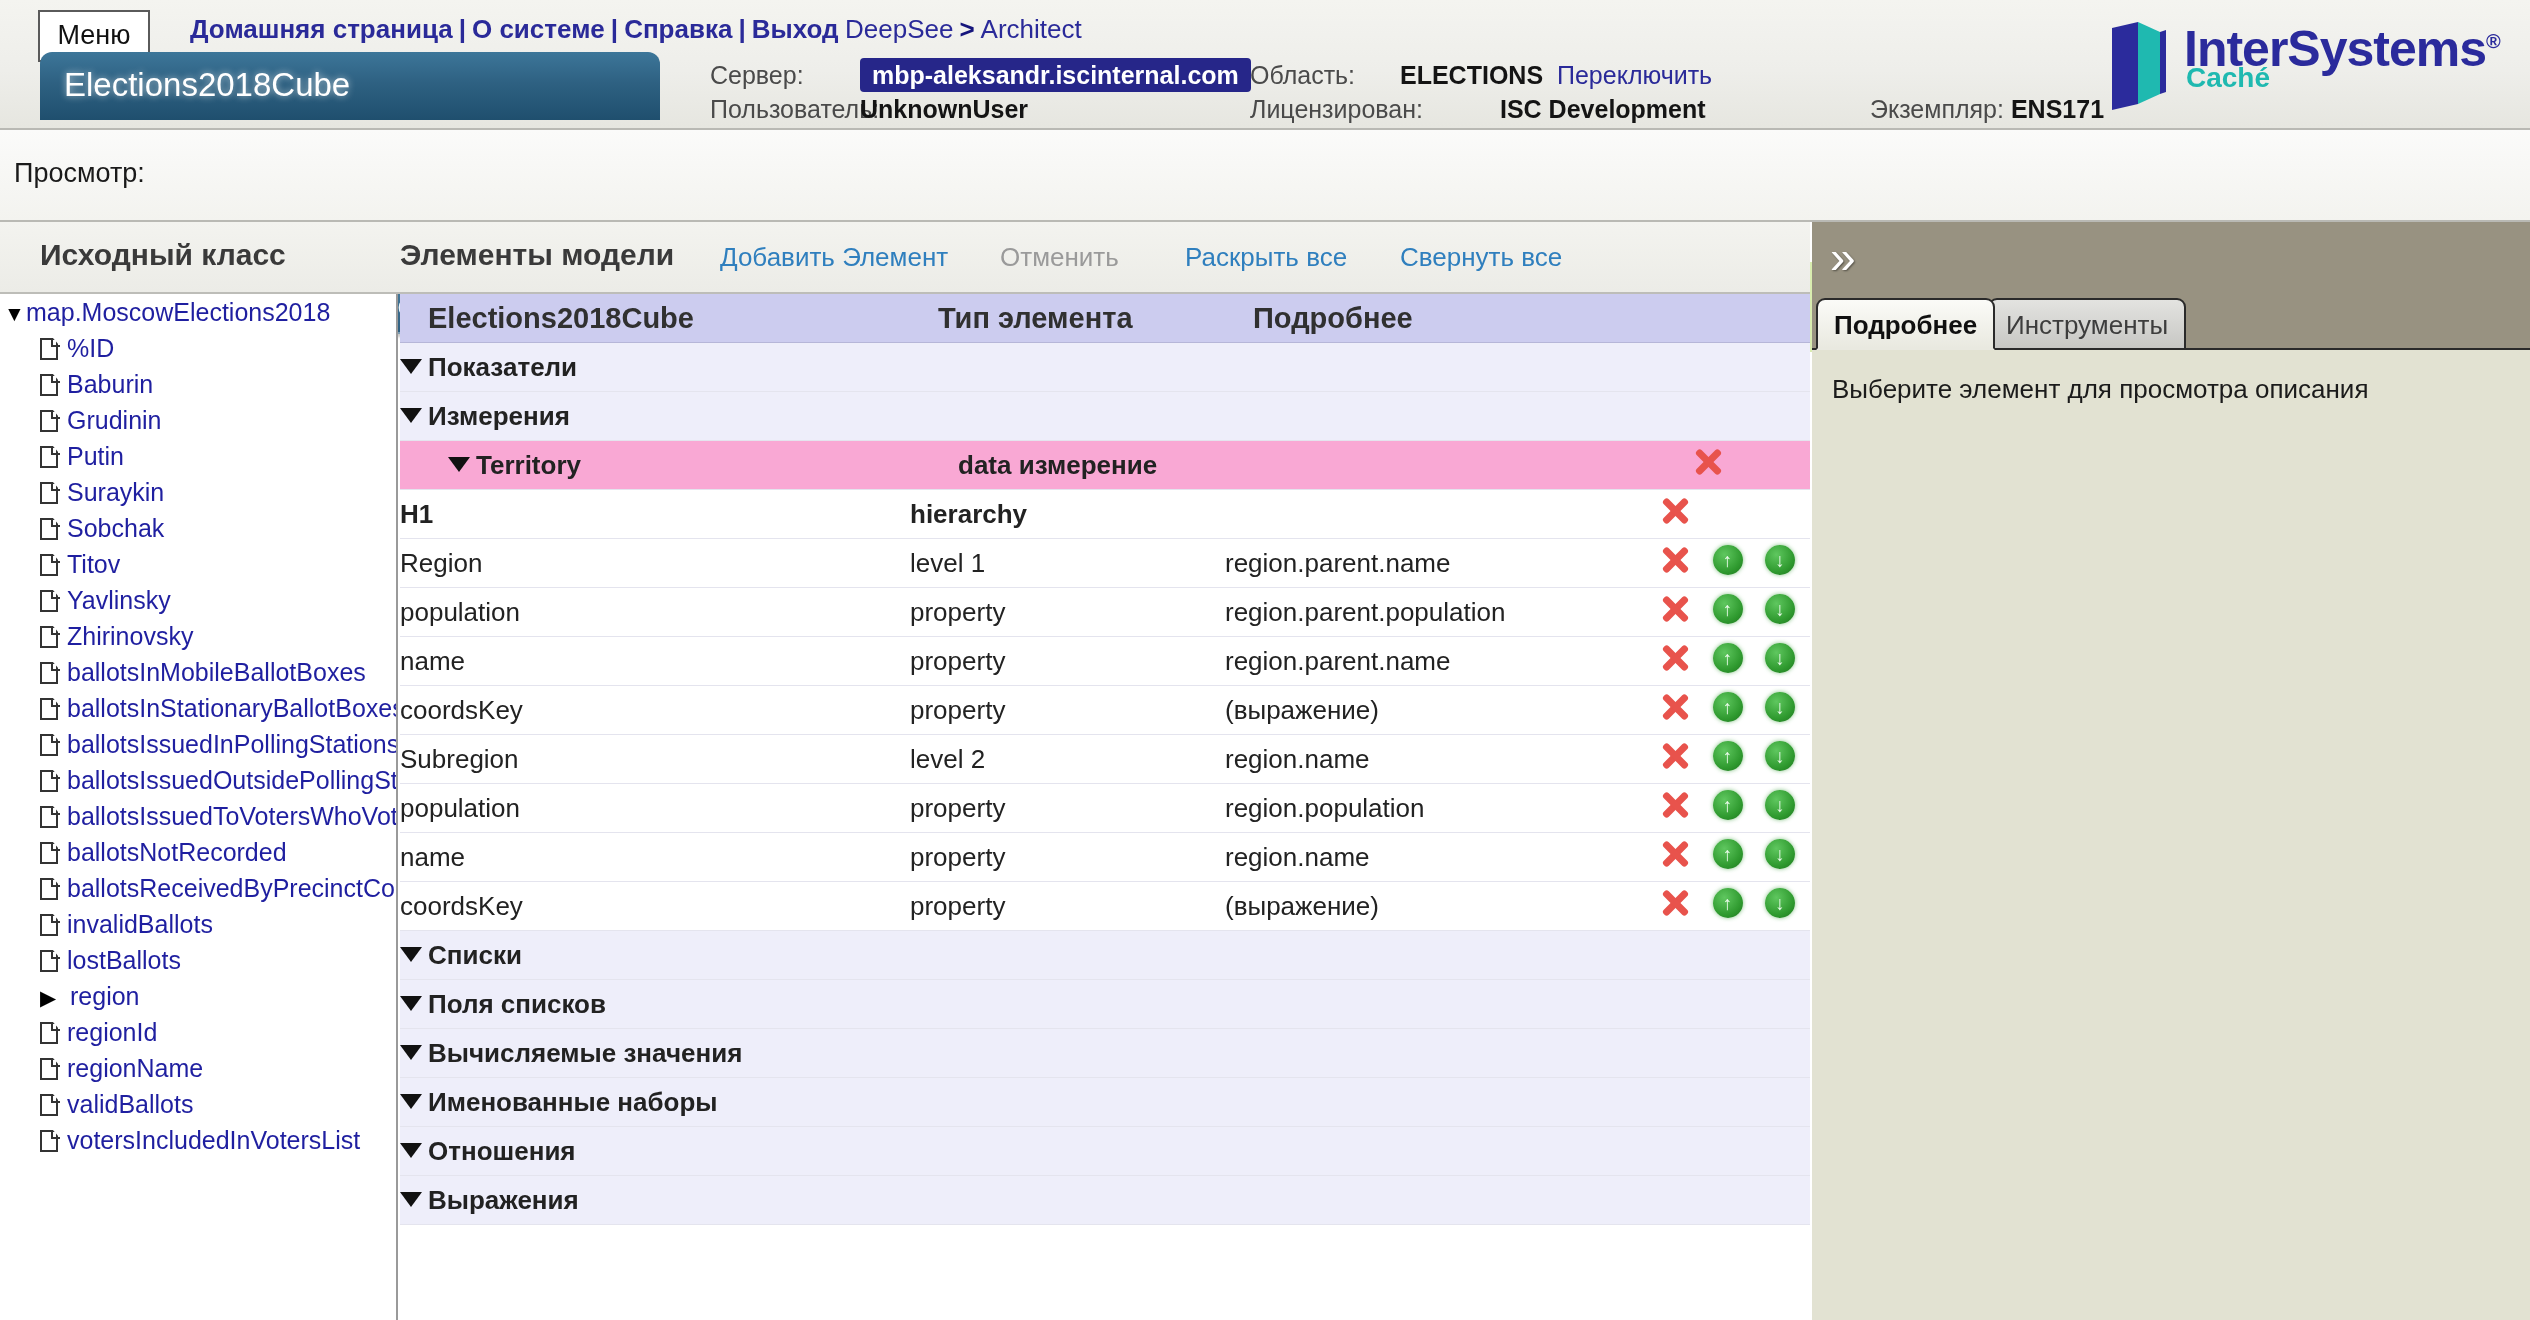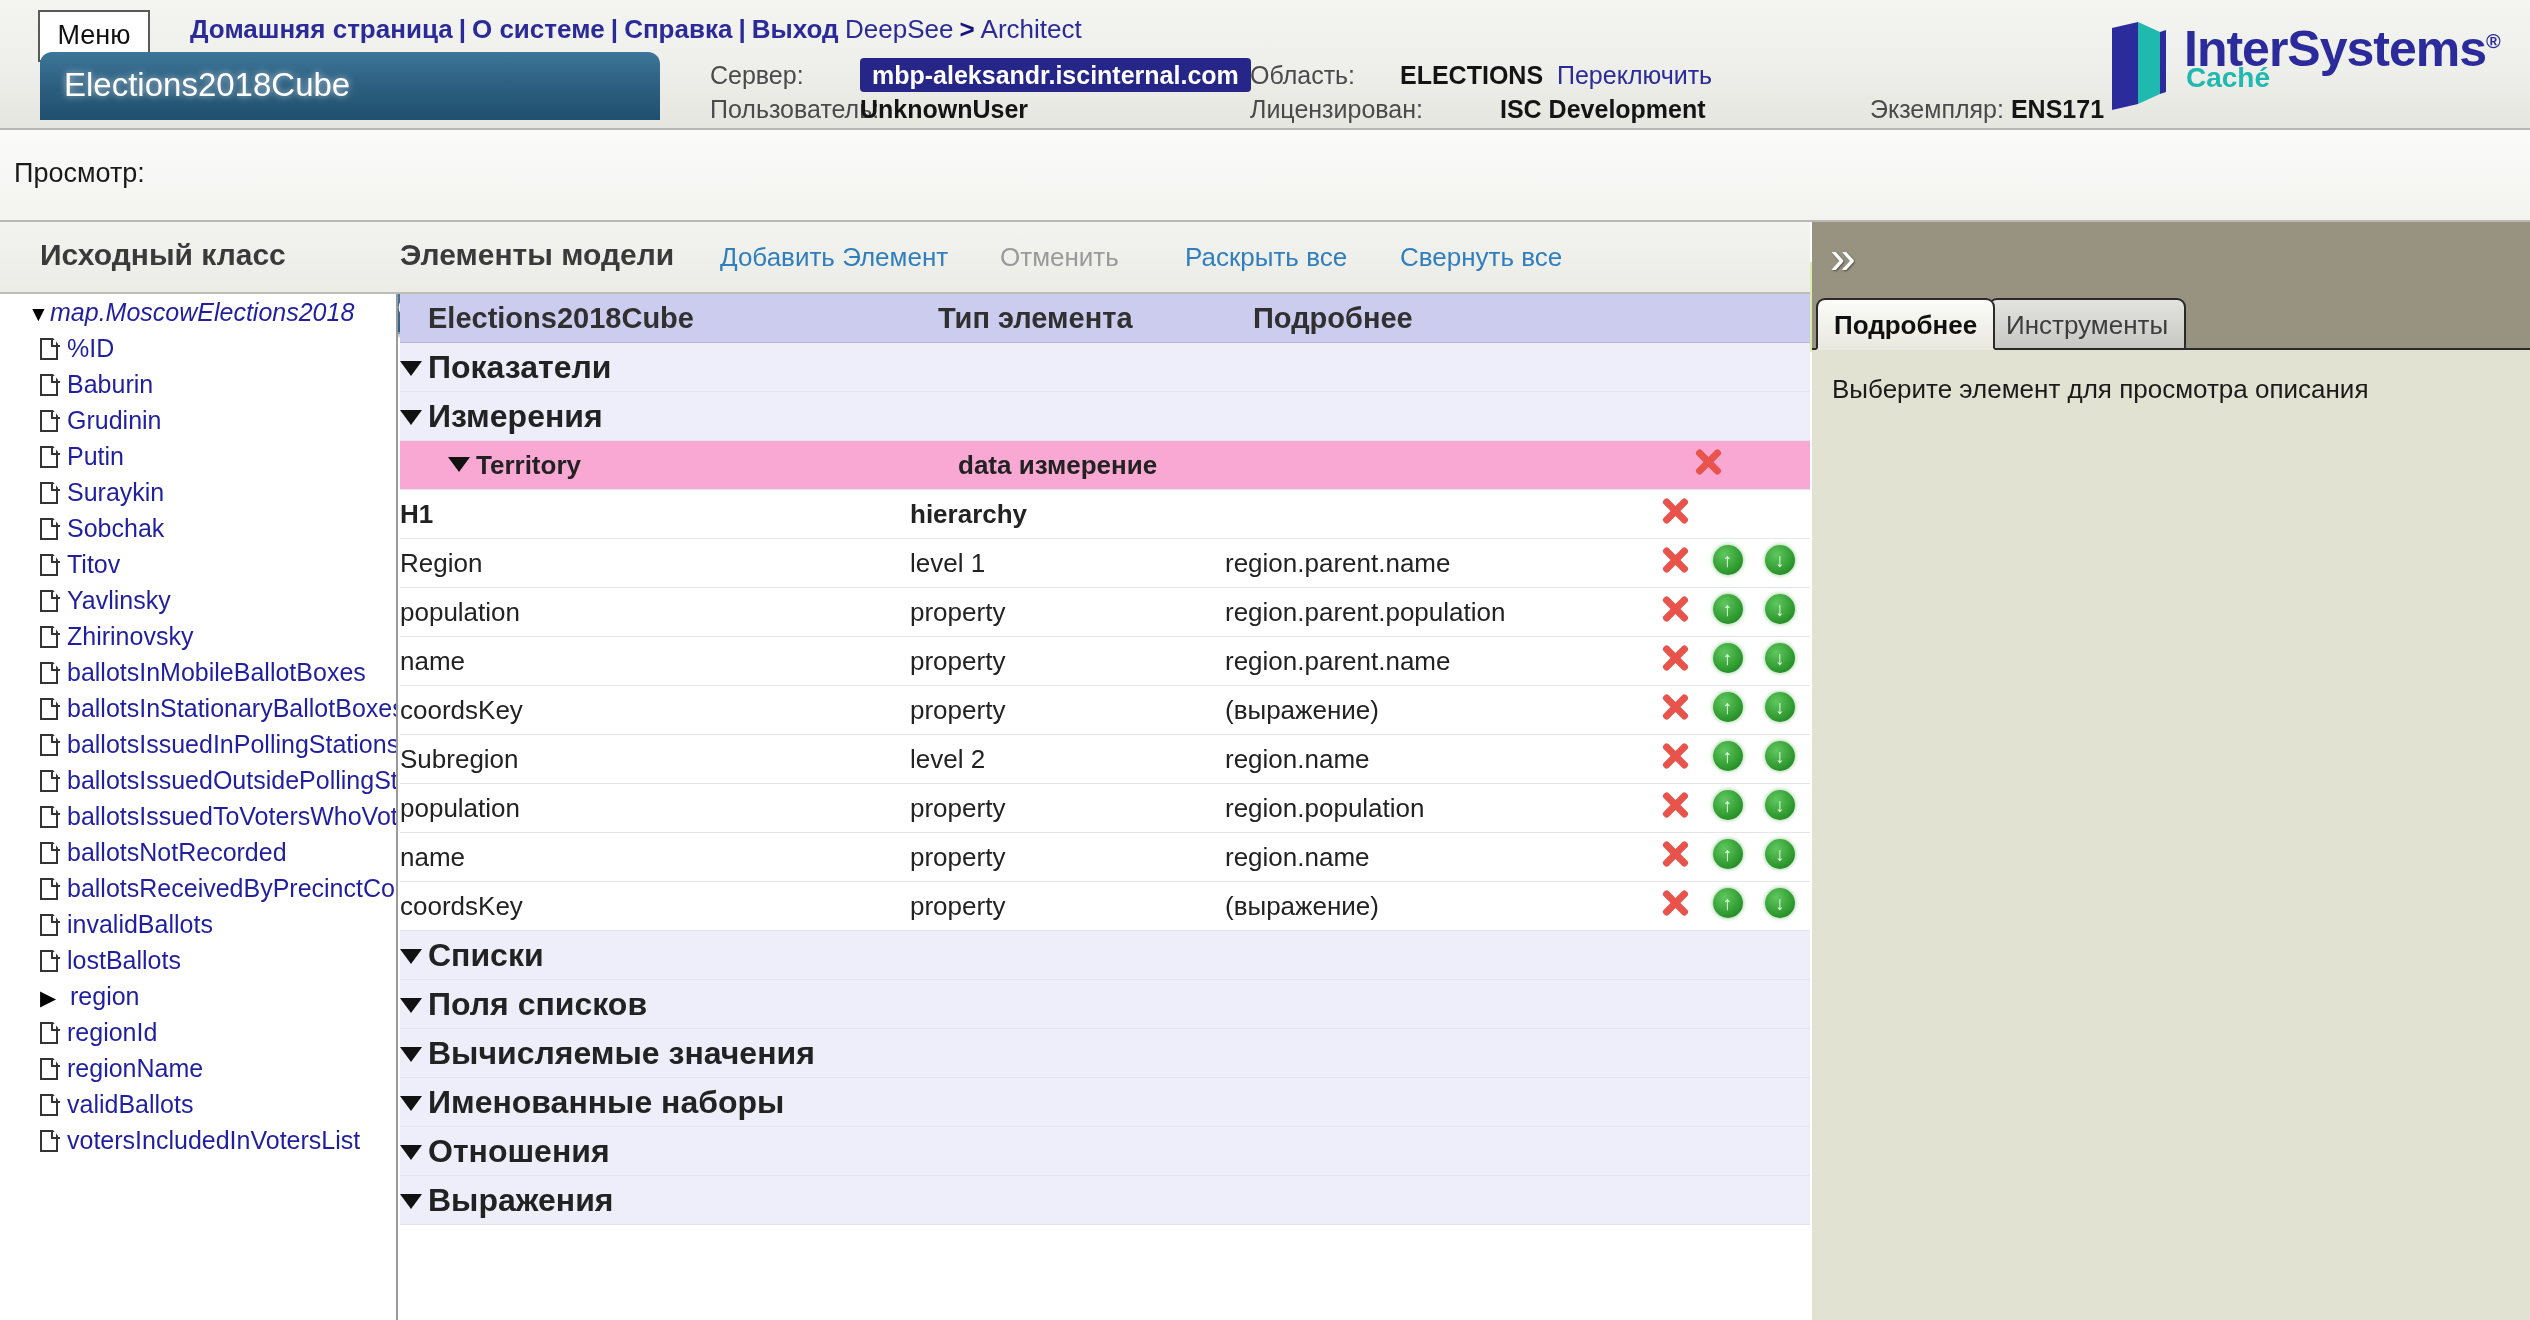--- a/index.html
+++ b/index.html
@@ -147,21 +147,21 @@
   }
   .tnode .docicon:before{
     content:"";position:absolute;left:0;top:0;width:18px;height:22px;
     background:#fff;border:2px solid #333;box-sizing:border-box;
     clip-path:polygon(0 0,72% 0,100% 26%,100% 100%,0 100%);
   }
   .tnode .docicon:after{
     content:"";position:absolute;left:11px;top:0;width:7px;height:7px;border-left:2px solid #333;border-bottom:2px solid #333;
   }
   .tnode.child{padding-left:40px;}
-  .tnode.root{padding-left:28px;font-size:25px;font-style:italic;}
+  .tnode.root{padding-left:4px;font-size:25px;}
   .tnode.exp{padding-left:40px;}
   .tnode.exp .tri{margin-right:8px;}
 
   
   .center{
     position:absolute;left:400px;top:294px;width:1410px;height:1026px;
     background:#ffffff;overflow:hidden;
   }
   .mtable{width:1410px;border-collapse:collapse;table-layout:fixed;}
   .mtable col.c-name{width:510px;}
@@ -172,21 +172,21 @@
   .mtable col.c-a3{width:60px;}
   .mtable th{
     background:#ccccef;color:#303030;font-size:29px;font-weight:bold;
     text-align:left;height:48px;padding:0 0 0 28px;border-bottom:1px solid #b6b6d8;
     white-space:nowrap;
   }
   .mtable td{
     height:48px;font-size:26px;color:#222;border-bottom:1px solid #e4e4ee;
     padding:0;vertical-align:middle;white-space:nowrap;
   }
-  tr.grp td{background:#eeeefa;font-weight:bold;font-size:32px;}
+  tr.grp td{background:#eeeefa;font-weight:bold;font-size:26px;}
   tr.row-white td{background:#ffffff;}
   tr.dim td{background:#f9a8d4;font-weight:bold;padding-left:48px;}
   tr.hier td{background:#ffffff;font-weight:bold;}
   .ind0{padding-left:26px;}
   .ind1{padding-left:60px;}
   .ind2{padding-left:92px;}
   .ind3{padding-left:126px;}
   .tri-down{display:inline-block;width:0;height:0;border-left:11px solid transparent;border-right:11px solid transparent;border-top:15px solid #111;vertical-align:2px;margin-right:6px;}
   .xicon{
     display:inline-block;width:30px;height:30px;position:relative;cursor:pointer;

